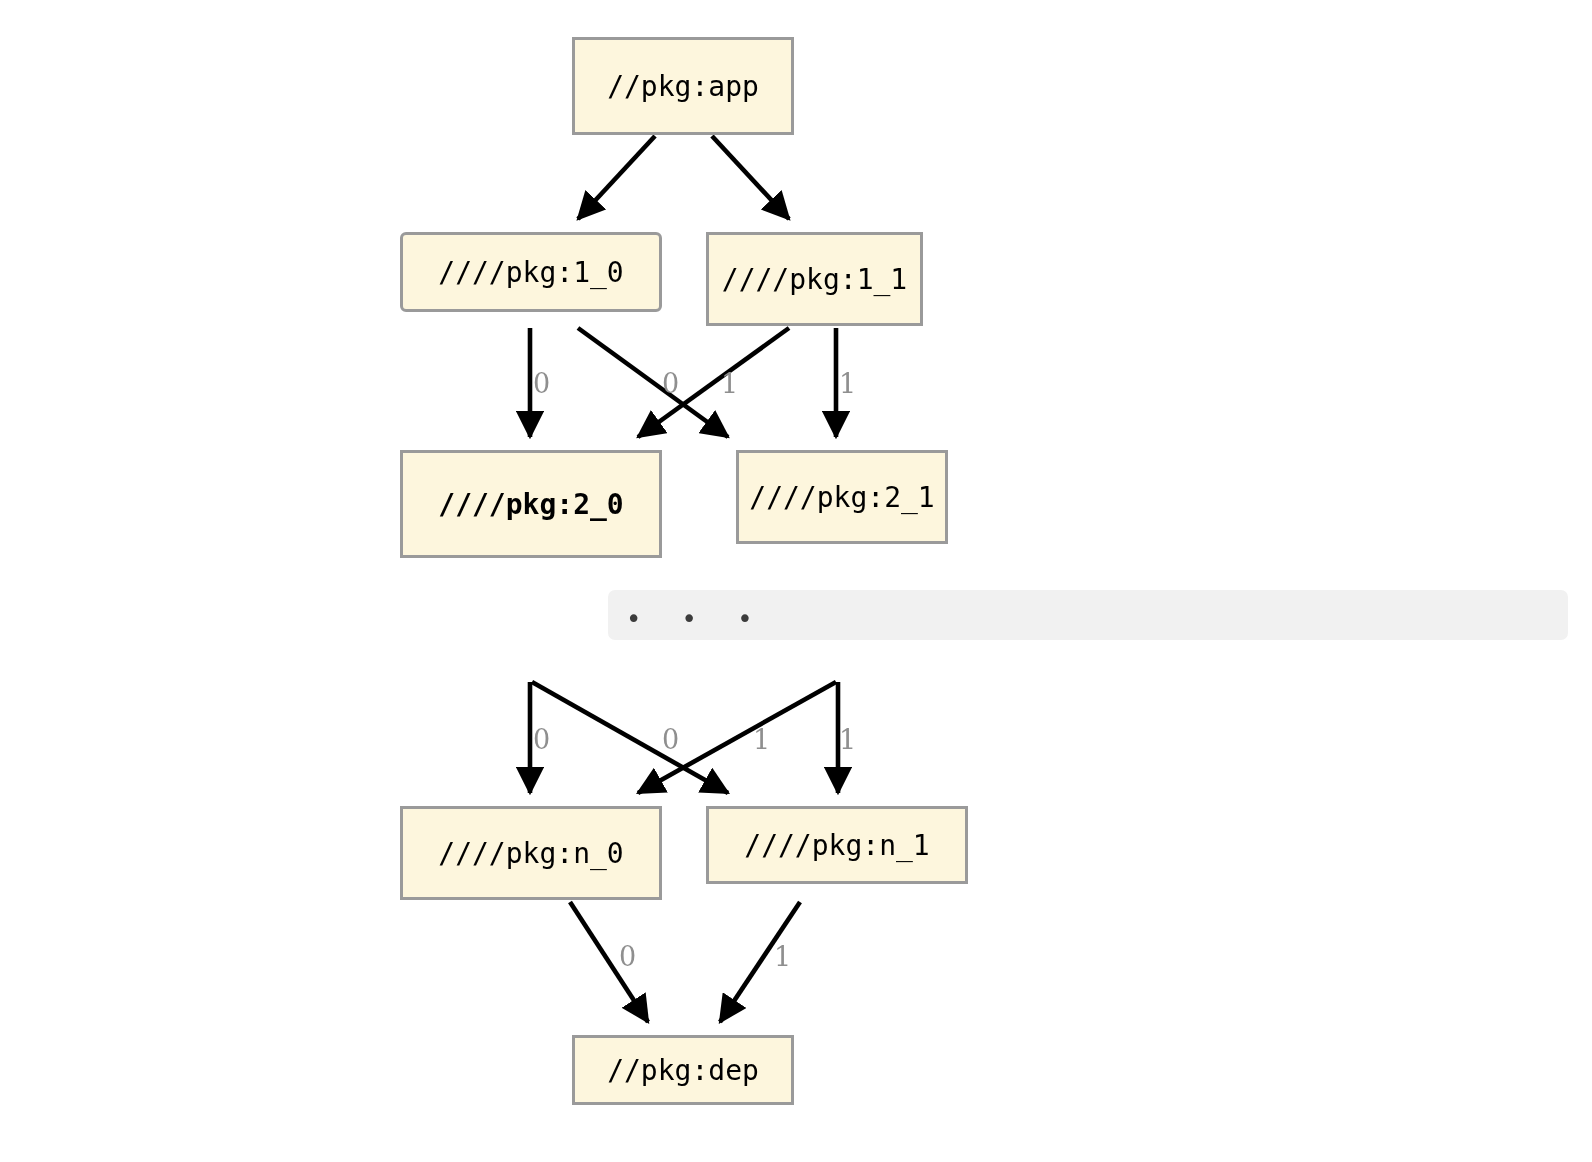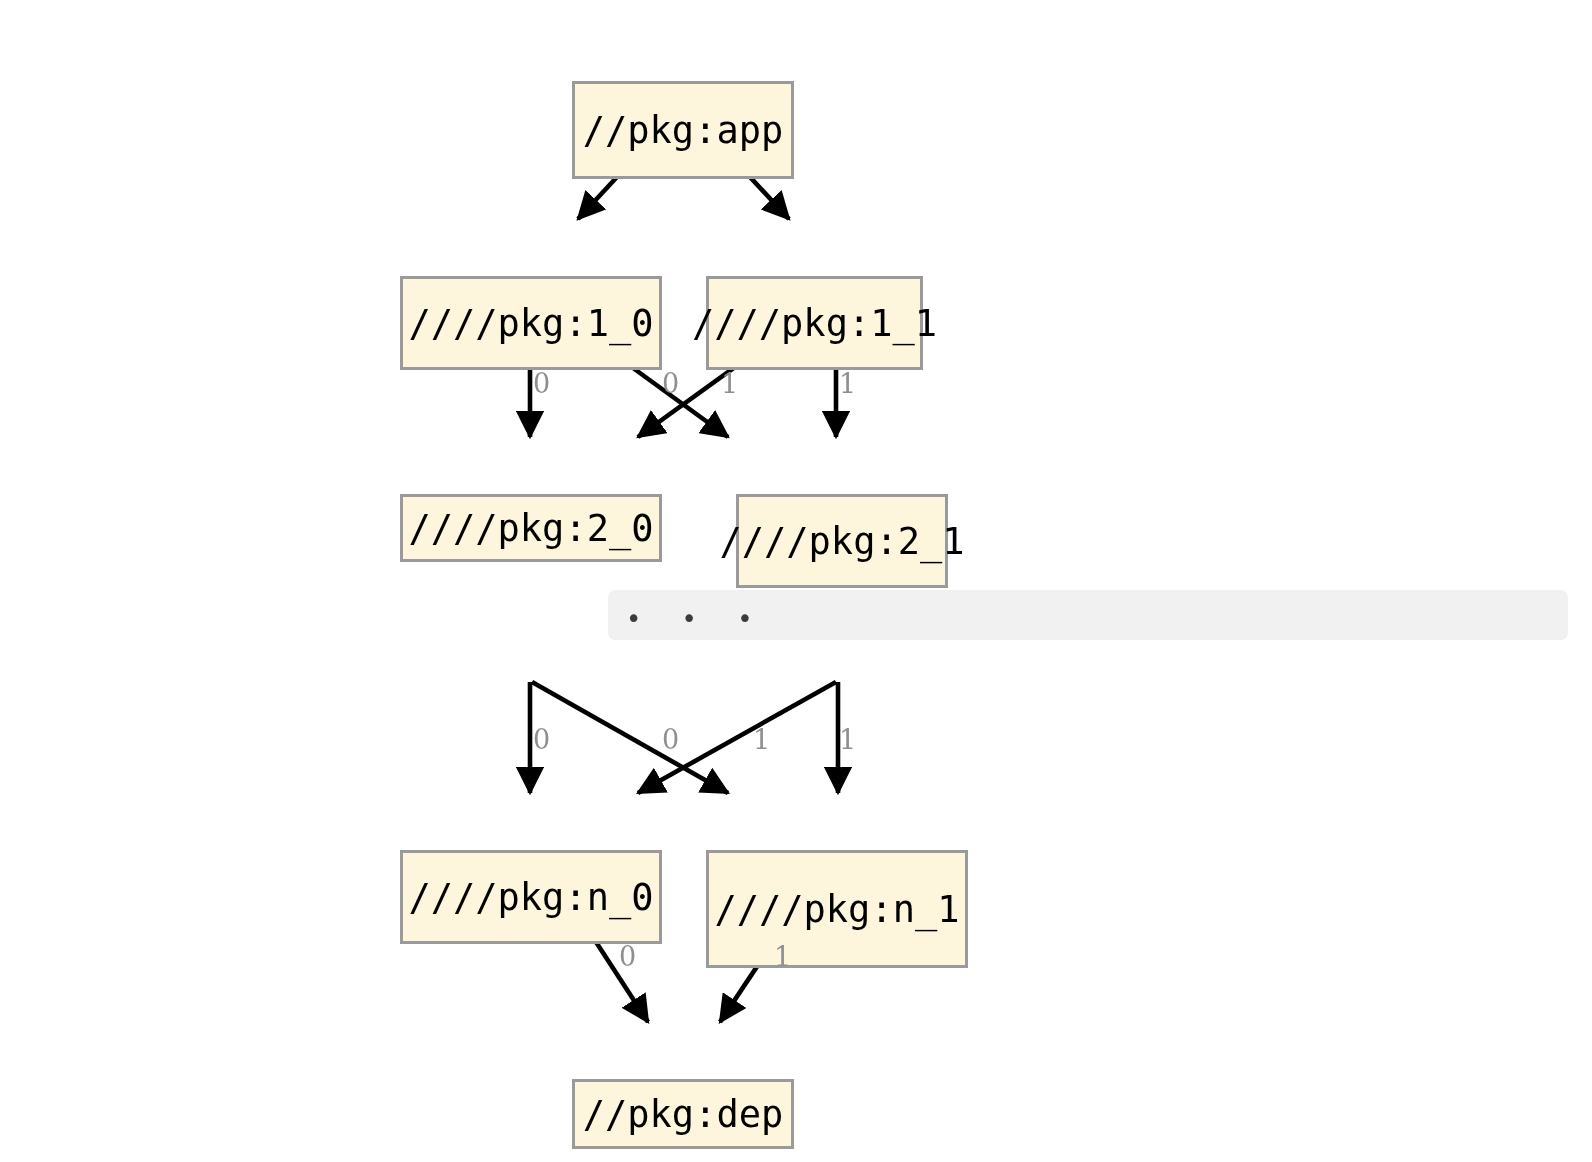--- a/index.html
+++ b/index.html
@@ -24,25 +24,24 @@
   .node-box {
     position: absolute;
     box-sizing: border-box;
     background: #fdf6dd;
     border: 3px solid #9a9a9a;
     display: flex;
     align-items: center;
     justify-content: center;
     color: #000000;
     font-family: "DejaVu Sans Mono", "Liberation Mono", monospace;
-    font-size: 37px;
+    font-size: 28px;
     letter-spacing: 0px;
     white-space: nowrap;
     z-index: 3;
-    margin-top: 44px;
   }
   .edge-label {
     position: absolute;
     color: #8f8f8f;
     font-family: "DejaVu Serif", "Liberation Serif", serif;
     font-size: 27px;
     line-height: 1;
     z-index: 4;
     white-space: nowrap;
   }
@@ -121,41 +120,41 @@
 
   <g>
     <path d="M 800 902 L 720 1022" stroke="#000000" stroke-width="4.6" fill="none" marker-end="url(#arrow)"></path>
   </g>
 </svg>
 
 <div class="node-box" style="left:572px; top:37px; width:222px; height:98px;">
   <span>//pkg:app</span>
 </div>
 
-<div class="node-box" style="left:400px; top:232px; width:262px; height:94px;">
+<div class="node-box" style="left:400px; top:232px; width:262px; height:80px;border-radius:6px;">
   <span>////pkg:1_0</span>
 </div>
 
 <div class="node-box" style="left:706px; top:232px; width:217px; height:94px;">
   <span>////pkg:1_1</span>
 </div>
 
-<div class="node-box" style="left:400px; top:450px; width:262px; height:68px;">
+<div class="node-box" style="left:400px; top:450px; width:262px; height:108px;font-weight:bold;">
   <span>////pkg:2_0</span>
 </div>
 
 <div class="node-box" style="left:736px; top:450px; width:212px; height:94px;">
   <span>////pkg:2_1</span>
 </div>
 
 <div class="node-box" style="left:400px; top:806px; width:262px; height:94px;">
   <span>////pkg:n_0</span>
 </div>
 
-<div class="node-box" style="left:706px; top:806px; width:262px; height:118px;">
+<div class="node-box" style="left:706px; top:806px; width:262px; height:78px;">
   <span>////pkg:n_1</span>
 </div>
 
 <div class="node-box" style="left:572px; top:1035px; width:222px; height:70px;">
   <span>//pkg:dep</span>
 </div>
 
 <div class="edge-label" style="left:533px; top:370px;">0</div>
 <div class="edge-label" style="left:662px; top:370px;">0</div>
 <div class="edge-label" style="left:721px; top:370px;">1</div>

